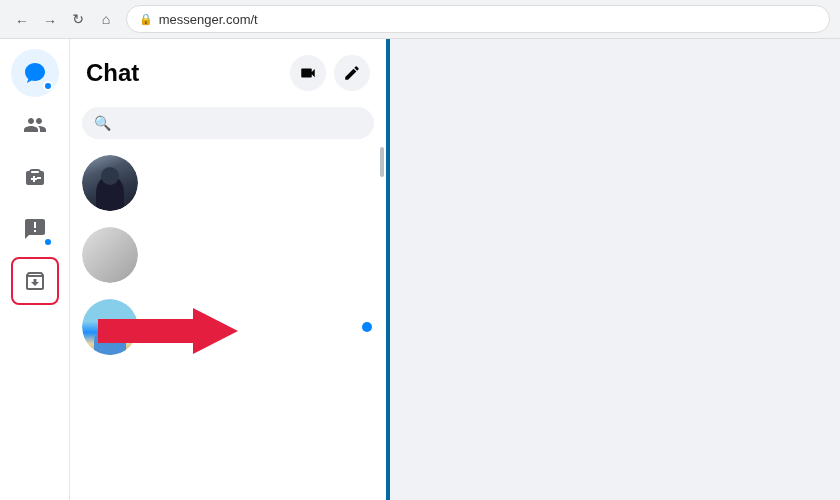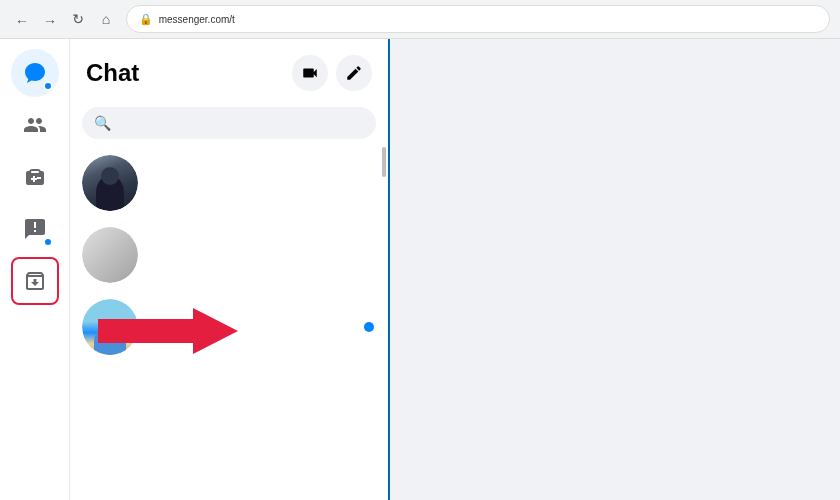--- a/index.html
+++ b/index.html
@@ -37,21 +37,21 @@
       display: flex;
       align-items: center;
       background: white;
       border: 1px solid #ddd;
       border-radius: 20px;
       padding: 4px 12px;
       gap: 6px;
       height: 28px;
     }
     .lock-icon { color: #555; font-size: 11px; }
-    .url-text { font-size: 10px; color: #333; }
+    .url-text { font-size: 13px; color: #333; }
 
     
     .app-container {
       display: flex;
       width: 840px;
       height: 462px;
       background: white;
     }
 
     
@@ -85,21 +85,21 @@
       width: 10px; height: 10px;
       background: #0084ff;
       border-radius: 50%;
       border: 2px solid white;
       bottom: 6px; right: 6px;
     }
 
     
     .chat-panel {
       width: 320px;
-      border-right: 2px solid #0369a1;
+      border-right: 4px solid #0369a1;
       display: flex;
       flex-direction: column;
       background: white;
       position: relative;
     }
 
     .chat-header {
       display: flex;
       align-items: center;
       justify-content: space-between;

